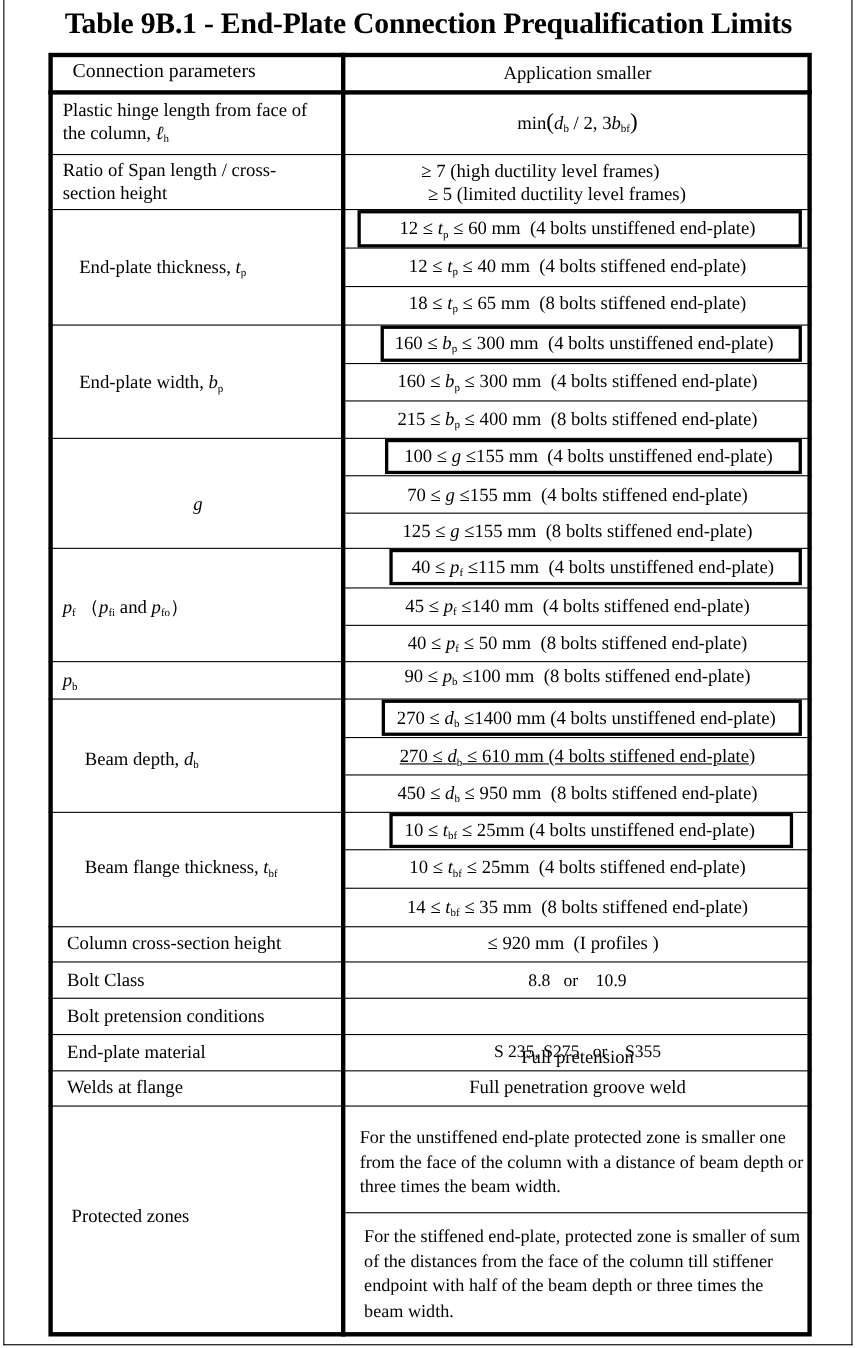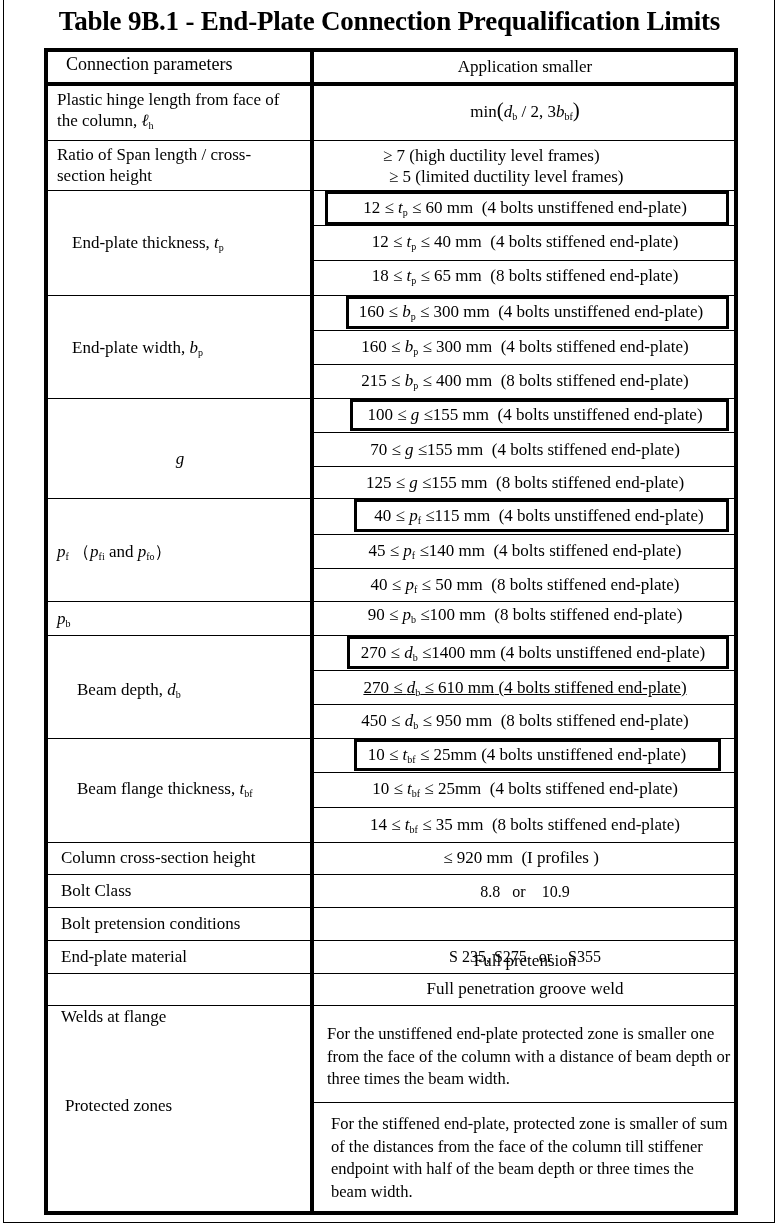--- a/index.html
+++ b/index.html
@@ -137,20 +137,20 @@
 <div class="hline" style="left:44px; top:907px; width:694px;"></div>
 
 <div class="cell lcell" style="top:913px; left:61px;">Bolt pretension conditions</div>
 <div class="cell rcell" style="top:950px;">Full pretension</div>
 <div class="hline" style="left:44px; top:940px; width:694px;"></div>
 
 <div class="cell lcell" style="top:946px; left:61px;">End-plate material</div>
 <div class="cell rcell" style="top:946px; font-size:16px; white-space:pre;">S 235, S275   or    S355</div>
 <div class="hline" style="left:44px; top:973px; width:694px;"></div>
 
-<div class="cell lcell" style="top:978px; left:61px;margin-top:28px;">Welds at flange</div>
+<div class="cell lcell" style="top:978px; left:61px;">Welds at flange</div>
 <div class="cell rcell" style="top:978px;">Full penetration groove weld</div>
 <div class="hline" style="left:44px; top:1005px; width:694px;"></div>
 
 <div class="cell lcell" style="top:1095px; left:65px;">Protected zones</div>
 <div class="cell para" style="top:1023px; left:327px; width:410px;">For the unstiffened end-plate protected zone is smaller one from the face of the column with a distance of beam depth or three times the beam width.</div>
 <div class="hline" style="left:314px; top:1102px; width:424px;"></div>
 <div class="cell para" style="top:1113px; left:331px; width:400px;">For the stiffened end-plate, protected zone is smaller of sum of the distances from the face of the column till stiffener endpoint with half of the beam depth or three times the beam width.</div>
 
 </body></html>

